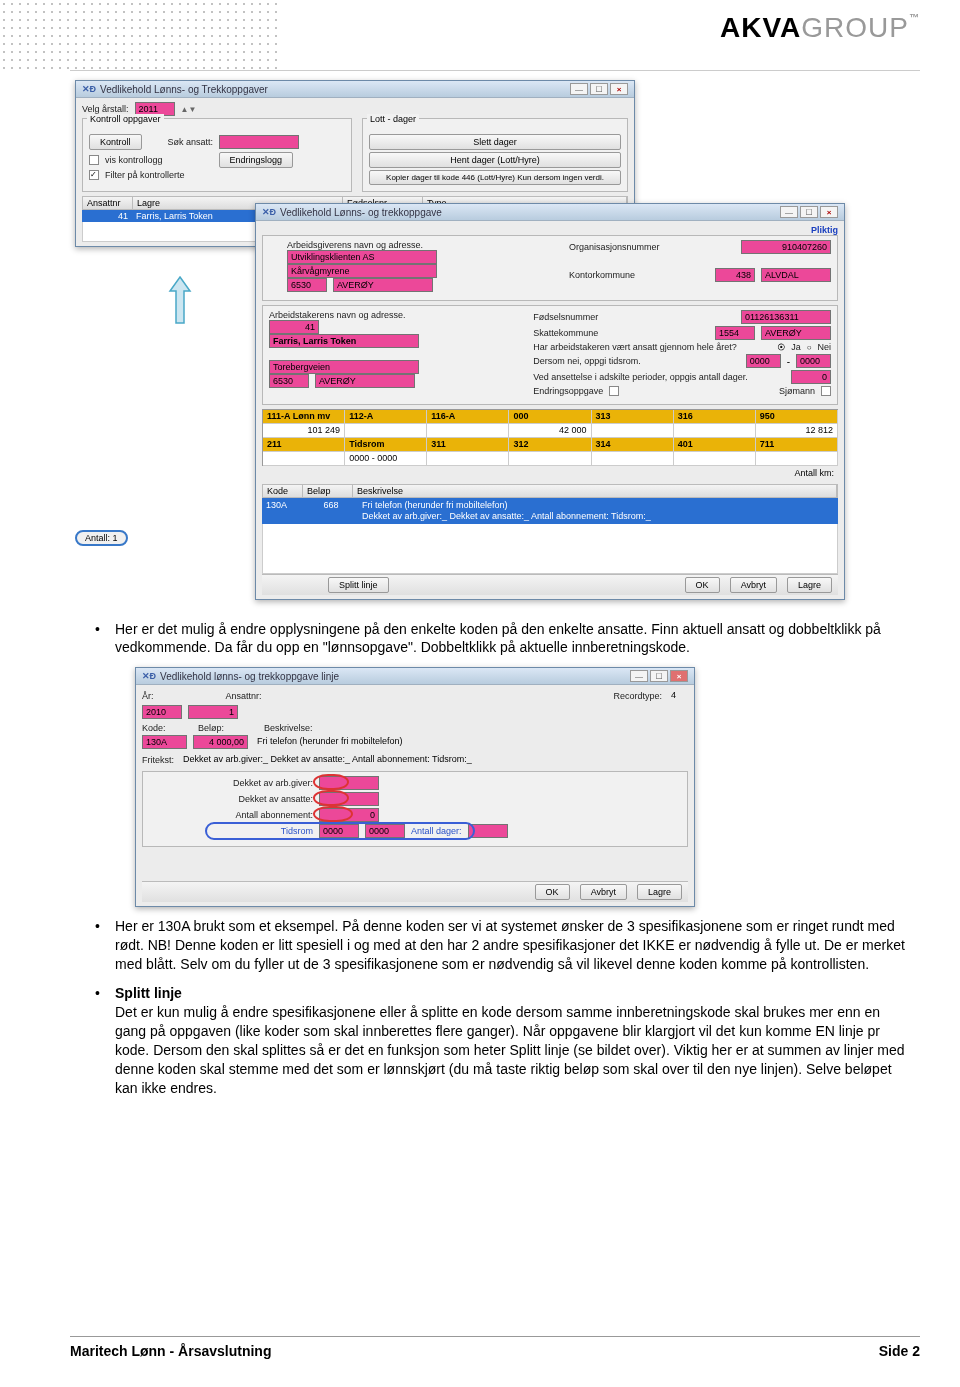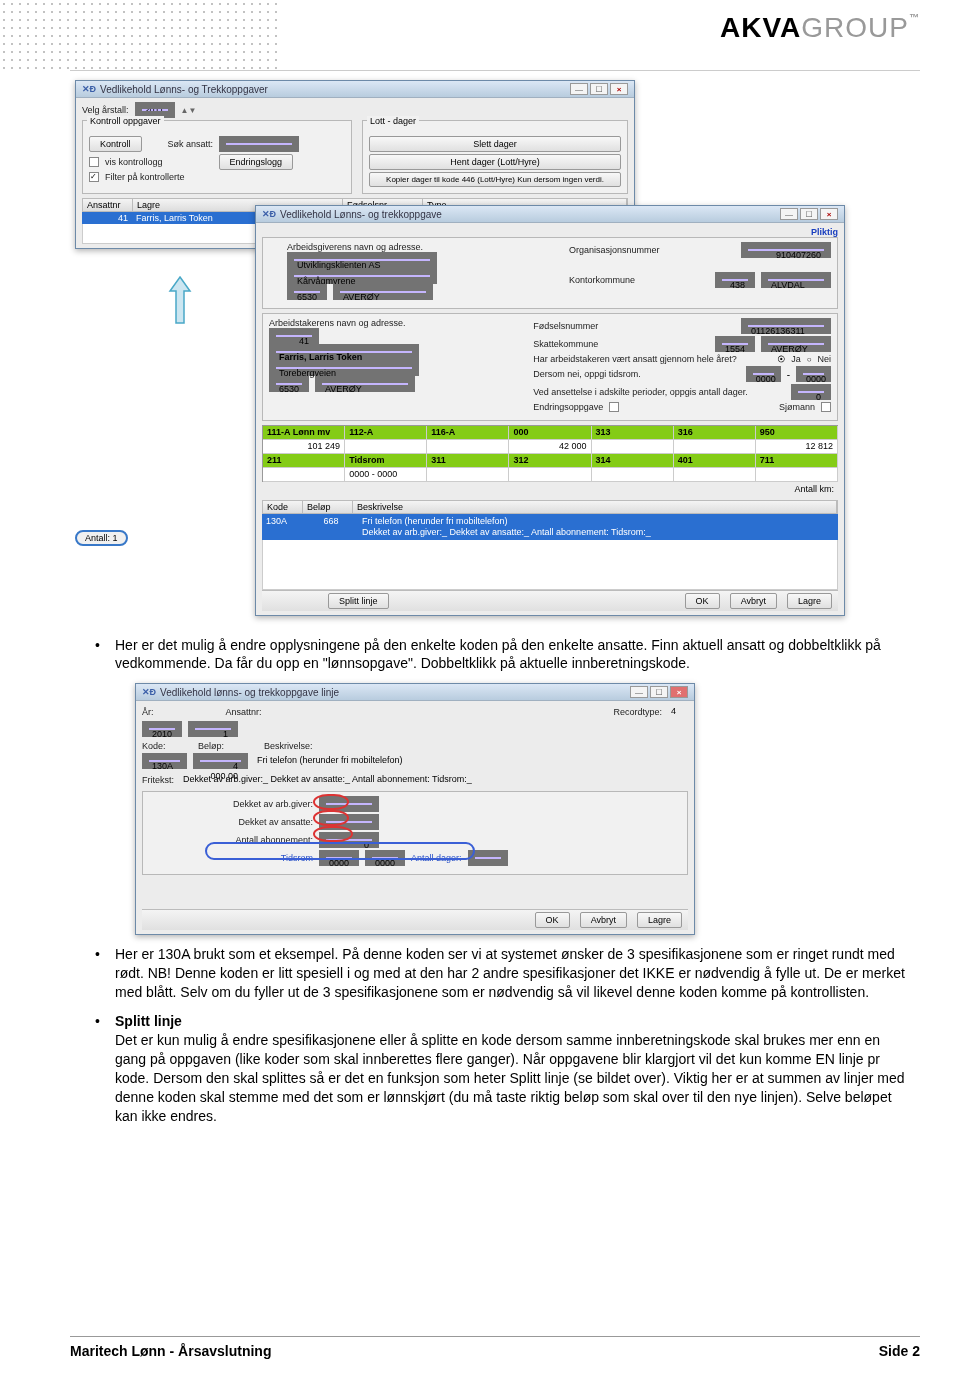--- a/index.html
+++ b/index.html
@@ -81,22 +81,22 @@
     background: #f1f1f1;
     position: relative;
     top: -10px;
     left: -2px;
     padding: 0 3px;
     display: inline-block;
   }
   .row { display: flex; align-items: center; gap: 6px; margin-bottom: 2px; }
   .lbl { font-size: 9px; color: #222; white-space: nowrap; }
   .inp {
-    border: 7px solid #737373;
-    background: #c4b5fd;
+    border: 1px solid #737373;
+    background: #ec4899;
     font-size: 9px;
     padding: 1px 3px;
     height: 14px;
   }
   .btn {
     border: 1px solid #999;
     background: linear-gradient(#f8f8f8,#e0e0e0);
     font-size: 9px;
     padding: 2px 10px;
     border-radius: 2px;
@@ -138,21 +138,21 @@
     border-left: 1px solid #999;
     font-size: 9px;
     background: #fff;
   }
   .grid-table > div {
     border-right: 1px solid #ccc;
     border-bottom: 1px solid #ccc;
     padding: 1px 4px;
     min-height: 14px;
   }
-  .grid-table .gh { font-weight: bold; background: #84cc16; }
+  .grid-table .gh { font-weight: bold; background: #eab308; }
   .grid-table .gr { text-align: right; }
 
   .blue-bar {
     background: #2a6fd1;
     color: #fff;
     font-size: 9px;
     padding: 2px 4px;
     line-height: 1.2;
   }
 
@@ -312,21 +312,21 @@
               <div class="inp" style="width:70px;">ALVDAL</div>
             </div>
         </div>
       </div>
 
       <div class="fieldset" style="display:flex;gap:16px;">
         <div style="flex:1;">
           <div class="lbl">Arbeidstakerens navn og adresse.</div>
           <div class="inp" style="width:50px;text-align:right;">41</div>
           <div class="inp" style="width:150px;font-weight:bold;">Farris, Larris Token</div>
-          <div class="inp" style="width:150px;">Torebergveien</div>
+          <div class="inp" style="width:150px;margin-top:12px;">Torebergveien</div>
           <div class="row">
             <div class="inp" style="width:40px;">6530</div>
             <div class="inp" style="width:100px;">AVERØY</div>
           </div>
         </div>
         <div style="flex:1.2;">
           <div class="row">
               <span class="lbl">Fødselsnummer</span>
               <div class="inp" style="width:90px;margin-left:auto;">01126136311</div>
             </div>

